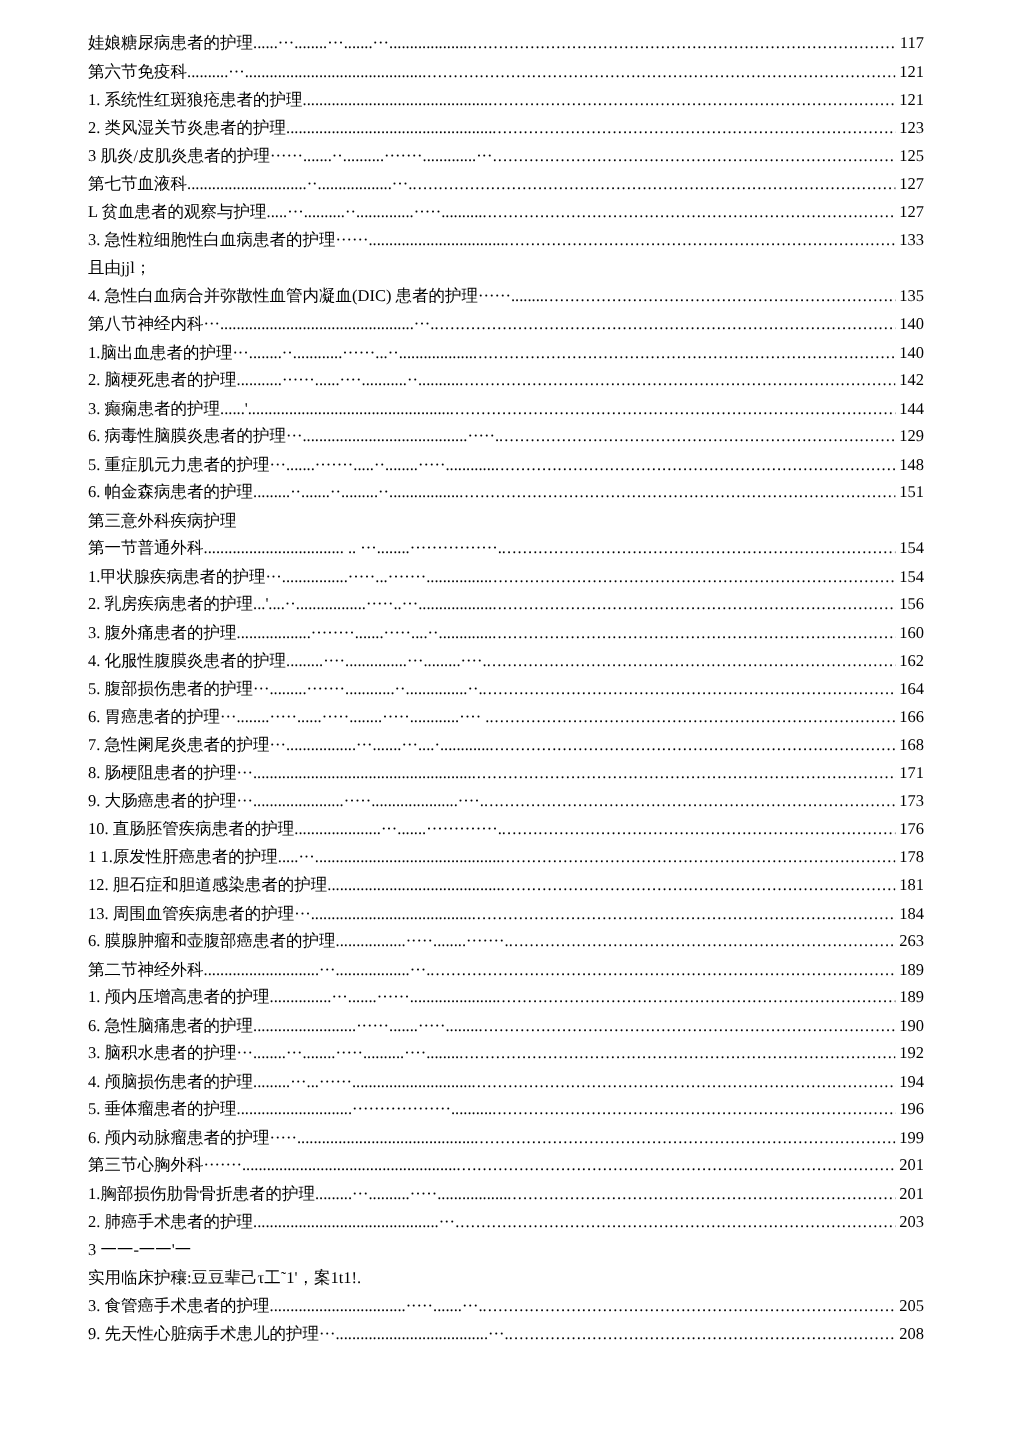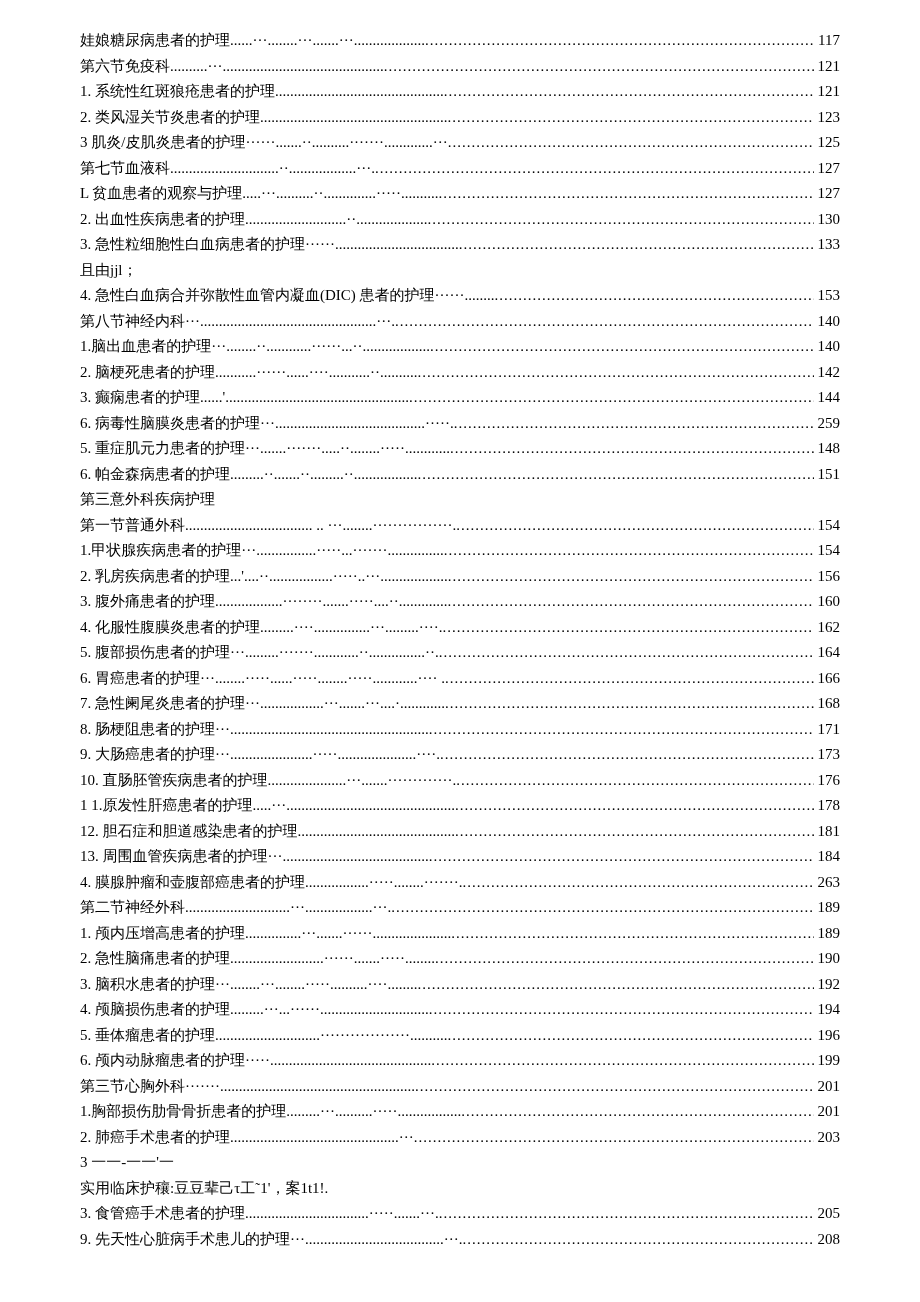--- a/index.html
+++ b/index.html
@@ -68,36 +68,31 @@
       <span class="title">第七节血液科.............................··..................···.</span>
       <span class="leader"></span>
       <span class="pagenum">127</span>
     </div>
     <div class="entry">
       <span class="title">L 贫血患者的观察与护理.....···..........··..............·····..........</span>
       <span class="leader"></span>
       <span class="pagenum">127</span>
     </div>
     <div class="entry">
-      <span class="title">2.  出血性疾病患者的护理...........................··...................</span>
-      <span class="leader"></span>
-      <span class="pagenum">130</span>
-    </div>
-    <div class="entry">
       <span class="title">3.  急性粒细胞性白血病患者的护理······.................................</span>
       <span class="leader"></span>
       <span class="pagenum">133</span>
     </div>
     <div class="entry no-page">
       <span class="title">且由jjl；</span>
     </div>
     <div class="entry">
       <span class="title">4.  急性白血病合并弥散性血管内凝血(DIC)  患者的护理······........</span>
       <span class="leader"></span>
-      <span class="pagenum">153</span>
+      <span class="pagenum">135</span>
     </div>
     <div class="entry">
       <span class="title">第八节神经内科···...............................................···.</span>
       <span class="leader"></span>
       <span class="pagenum">140</span>
     </div>
     <div class="entry">
       <span class="title">1.脑出血患者的护理···........··............······...··..................</span>
       <span class="leader"></span>
       <span class="pagenum">140</span>
@@ -108,21 +103,21 @@
       <span class="pagenum">142</span>
     </div>
     <div class="entry">
       <span class="title">3.  癫痫患者的护理......'.................................................</span>
       <span class="leader"></span>
       <span class="pagenum">144</span>
     </div>
     <div class="entry">
       <span class="title">6.  病毒性脑膜炎患者的护理···........................................·····.</span>
       <span class="leader"></span>
-      <span class="pagenum">259</span>
+      <span class="pagenum">129</span>
     </div>
     <div class="entry">
       <span class="title">5.  重症肌元力患者的护理···.......·······.....··........·····............</span>
       <span class="leader"></span>
       <span class="pagenum">148</span>
     </div>
     <div class="entry">
       <span class="title">6.  帕金森病患者的护理.........··.......··.........··.................</span>
       <span class="leader"></span>
       <span class="pagenum">151</span>
@@ -194,36 +189,36 @@
       <span class="title">12.  胆石症和胆道感染患者的护理..........................................</span>
       <span class="leader"></span>
       <span class="pagenum">181</span>
     </div>
     <div class="entry">
       <span class="title">13.  周围血管疾病患者的护理···.......................................</span>
       <span class="leader"></span>
       <span class="pagenum">184</span>
     </div>
     <div class="entry">
-      <span class="title">4.  膜腺肿瘤和壶腹部癌患者的护理.................·····........·······.</span>
+      <span class="title">6.  膜腺肿瘤和壶腹部癌患者的护理.................·····........·······.</span>
       <span class="leader"></span>
       <span class="pagenum">263</span>
     </div>
     <div class="entry">
       <span class="title">第二节神经外科............................···..................···.</span>
       <span class="leader"></span>
       <span class="pagenum">189</span>
     </div>
     <div class="entry">
       <span class="title">1.  颅内压增高患者的护理...............···.......······.....................</span>
       <span class="leader"></span>
       <span class="pagenum">189</span>
     </div>
     <div class="entry">
-      <span class="title">2.  急性脑痛患者的护理.........................······.......·····........</span>
+      <span class="title">6.  急性脑痛患者的护理.........................······.......·····........</span>
       <span class="leader"></span>
       <span class="pagenum">190</span>
     </div>
     <div class="entry">
       <span class="title">3.  脑积水患者的护理···........···........·····..........····........</span>
       <span class="leader"></span>
       <span class="pagenum">192</span>
     </div>
     <div class="entry">
       <span class="title">4.  颅脑损伤患者的护理.........···...······.............................</span>

